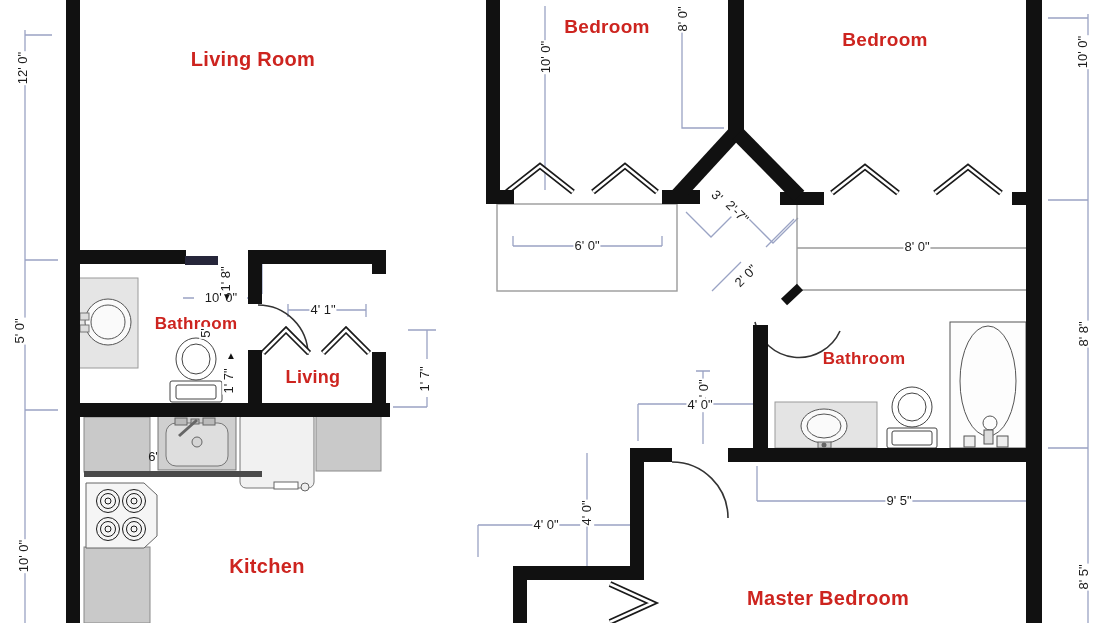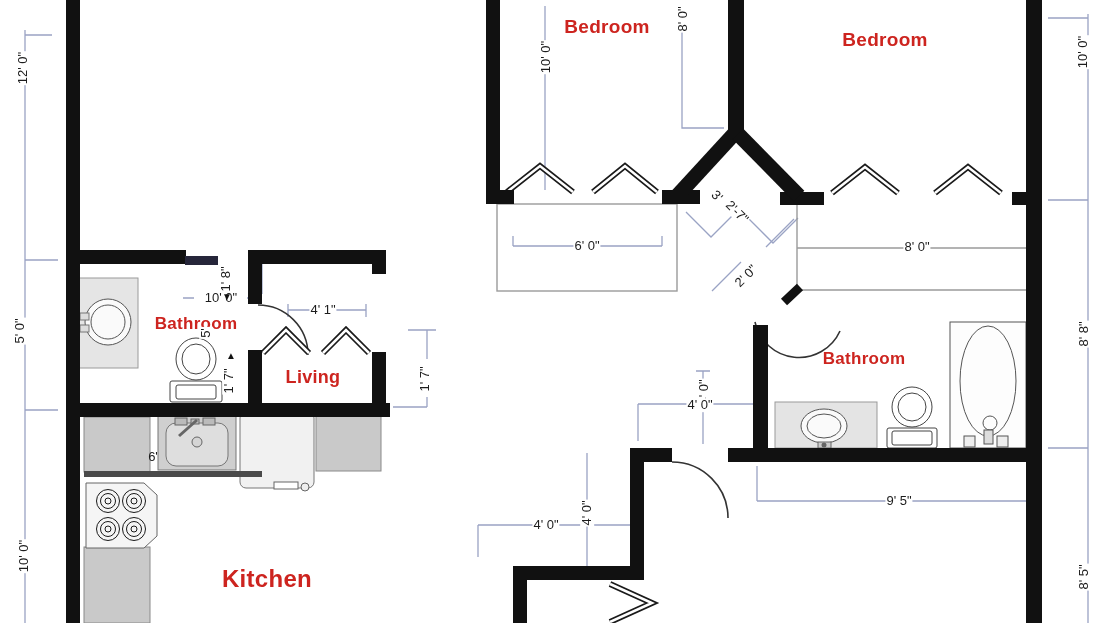--- a/index.html
+++ b/index.html
@@ -182,26 +182,28 @@
       <rect x="513" y="566" width="14" height="57"></rect>
       <rect x="185" y="256" width="33" height="9" fill="#26263a"></rect>
     </g>
     <g stroke="var(--wall,#111)" stroke-width="15">
       <line x1="734" y1="134" x2="677" y2="196"></line>
       <line x1="738" y1="134" x2="799" y2="196"></line>
       <line x1="784" y1="302" x2="800" y2="287" stroke-width="9"></line>
     </g>
   </svg>
 
+  <div class="room" style="left:253px;top:59px;font-size:20px">Living Room</div>
   <div class="room" style="left:607px;top:27px;font-size:19px">Bedroom</div>
   <div class="room" style="left:885px;top:40px;font-size:19px">Bedroom</div>
   <div class="room" style="left:196px;top:324px;font-size:17px">Bathroom</div>
   <div class="room" style="left:313px;top:377px;font-size:18px">Living</div>
-  <div class="room" style="left:267px;top:579px;font-size:24px">Kitchen</div>
+  <div class="room" style="left:267px;top:566px;font-size:20px">Kitchen</div>
   <div class="room" style="left:864px;top:359px;font-size:17px">Bathroom</div>
+  <div class="room" style="left:828px;top:598px;font-size:20px">Master Bedroom</div>
 
   <div class="dim r90" style="left:23px;top:68px">12' 0"</div>
   <div class="dim r90" style="left:20px;top:331px">5' 0"</div>
   <div class="dim r90" style="left:24px;top:556px">10' 0"</div>
   <div class="dim r90" style="left:1083px;top:52px">10' 0"</div>
   <div class="dim r90" style="left:1084px;top:334px">8' 8"</div>
   <div class="dim r90" style="left:1084px;top:577px">8' 5"</div>
   <div class="dim r90" style="left:546px;top:57px">10' 0"</div>
   <div class="dim r90" style="left:683px;top:19px">8' 0"</div>
   <div class="dim" style="left:587px;top:246px">6' 0"</div>

